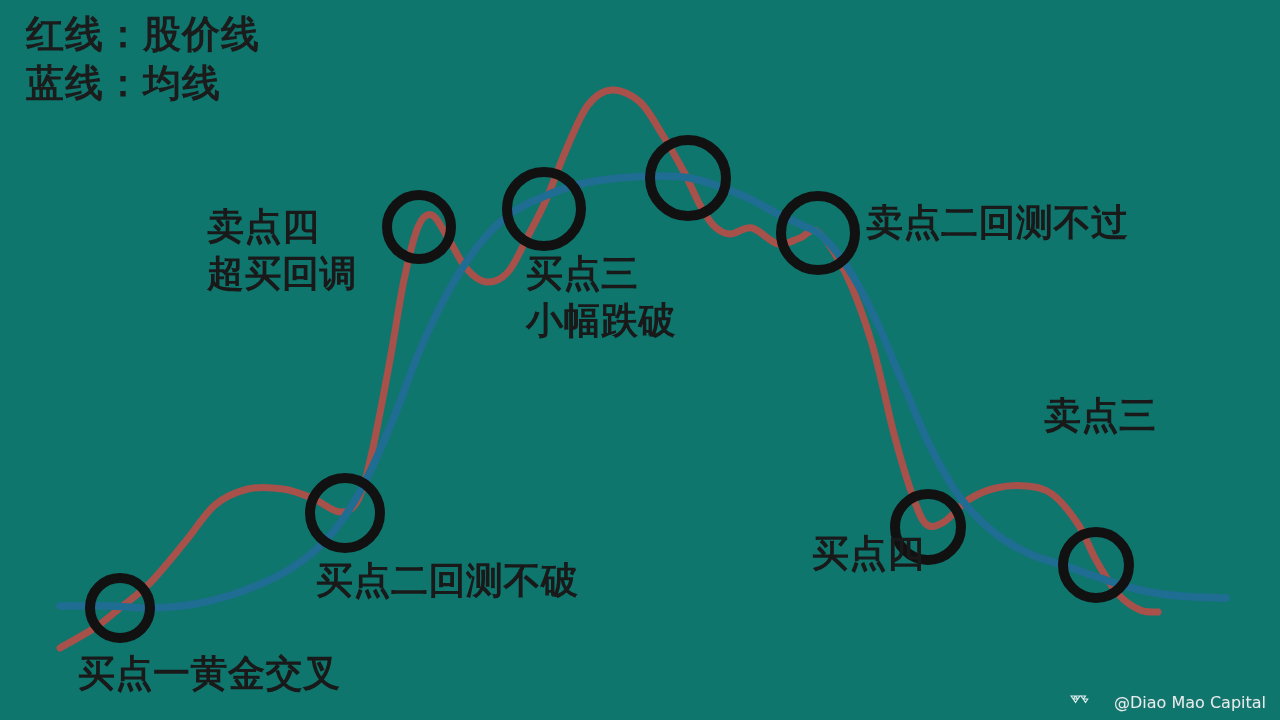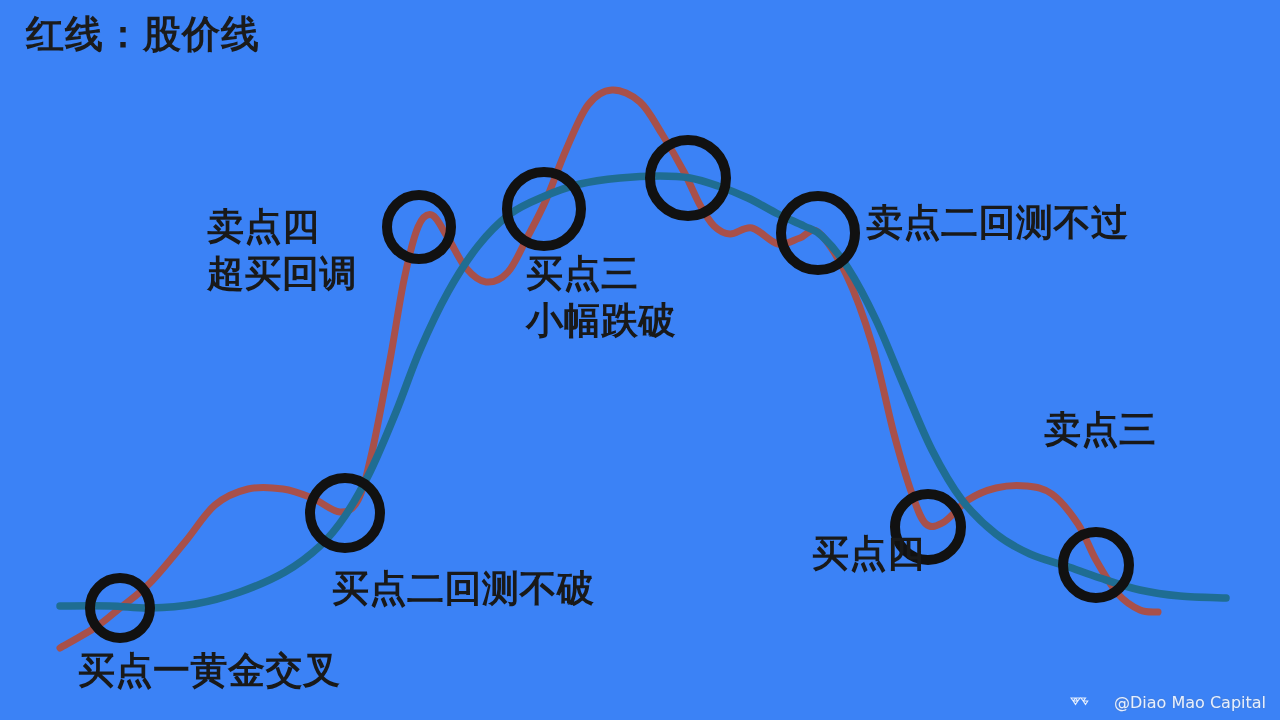--- a/index.html
+++ b/index.html
@@ -8,21 +8,21 @@
     padding: 0;
     background: #ffffff;
   }
   body {
     font-family: "Liberation Sans", "DejaVu Sans", sans-serif;
   }
   #stage {
     position: relative;
     width: 1280px;
     height: 720px;
-    background: #3b82f6;
+    background: #0f766e;
     overflow: hidden;
   }
   #chart-svg {
     position: absolute;
     left: 0;
     top: 0;
     width: 1280px;
     height: 720px;
   }
   .legend {
@@ -46,21 +46,20 @@
     line-height: 1.28;
     white-space: nowrap;
     letter-spacing: 0.5px;
   }
   .anno .l2 { display: block; }
   .watermark {
     position: absolute;
     right: 14px;
     bottom: 8px;
     display: flex;
-    align-items: center;
     gap: 22px;
     color: #ffffff;
     opacity: 0.88;
     font-size: 16px;
     font-family: "DejaVu Sans", sans-serif;
     text-shadow: 0 0 2px rgba(120,120,120,0.55);
   }
   .watermark svg { display: block; }
 </style>
 </head>
@@ -80,50 +79,51 @@
         <circle cx="544" cy="209" r="37" fill="none" stroke="#111111" stroke-width="10"></circle>
         <circle cx="688" cy="178" r="38" fill="none" stroke="#111111" stroke-width="10"></circle>
         <circle cx="818" cy="233" r="37" fill="none" stroke="#111111" stroke-width="10"></circle>
         <circle cx="928" cy="527" r="33" fill="none" stroke="#111111" stroke-width="10"></circle>
         <circle cx="1096" cy="565" r="33" fill="none" stroke="#111111" stroke-width="10"></circle>
       </g>
   </svg>
 
   <div class="legend">
     <div class="legend-line">红线：股价线</div>
+    <div class="legend-line">蓝线：均线</div>
   </div>
 
   <div class="anno" style="left:207px; top:203px;">
     <span class="l1">卖点四</span>
     <span class="l2">超买回调</span>
   </div>
 
   <div class="anno" style="left:526px; top:250px;">
     <span class="l1">买点三</span>
     <span class="l2">小幅跌破</span>
   </div>
 
 
   <div class="anno" style="left:866px; top:199px;">
     <span class="l1">卖点二回测不过</span>
   </div>
 
-  <div class="anno" style="left:1044px; top:406px;">
+  <div class="anno" style="left:1044px; top:392px;">
     <span class="l1">卖点三</span>
   </div>
 
-  <div class="anno" style="left:332px; top:557px;margin-top:8px;">
+  <div class="anno" style="left:316px; top:557px;">
     <span class="l1">买点二回测不破</span>
   </div>
 
   <div class="anno" style="left:812px; top:530px;">
     <span class="l1">买点四</span>
   </div>
 
-  <div class="anno" style="left:78px; top:650px;font-family:Liberation Mono, monospace;">
+  <div class="anno" style="left:78px; top:650px;">
     <span class="l1">买点一黄金交叉</span>
   </div>
 
   <div class="watermark">
     <svg width="22" height="16" viewBox="0 0 22 16">
       <path d="M1 3 L5.5 3 L3.25 6 Z M5.5 3 L10 3 L7.75 6 Z M3.25 6 L7.75 6 L5.5 9.5 Z" fill="none" stroke="#ffffff" stroke-width="1.1"></path>
       <path d="M11 3 L15.5 3 L13.25 6 Z M13.25 6 L17.75 6 L15.5 9.5 Z" fill="none" stroke="#ffffff" stroke-width="1.1"></path>
     </svg>
     <span>@Diao Mao Capital</span>
   </div>

